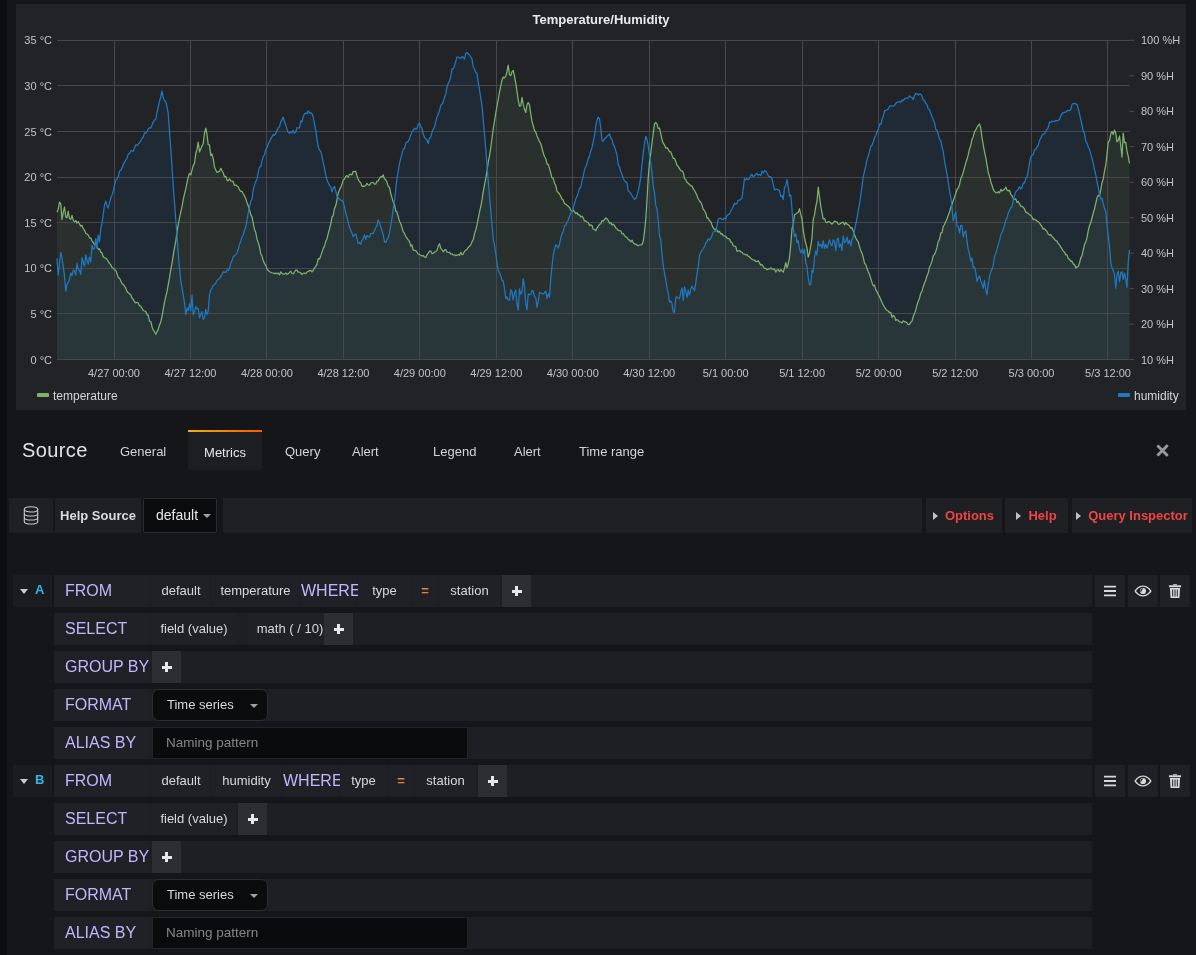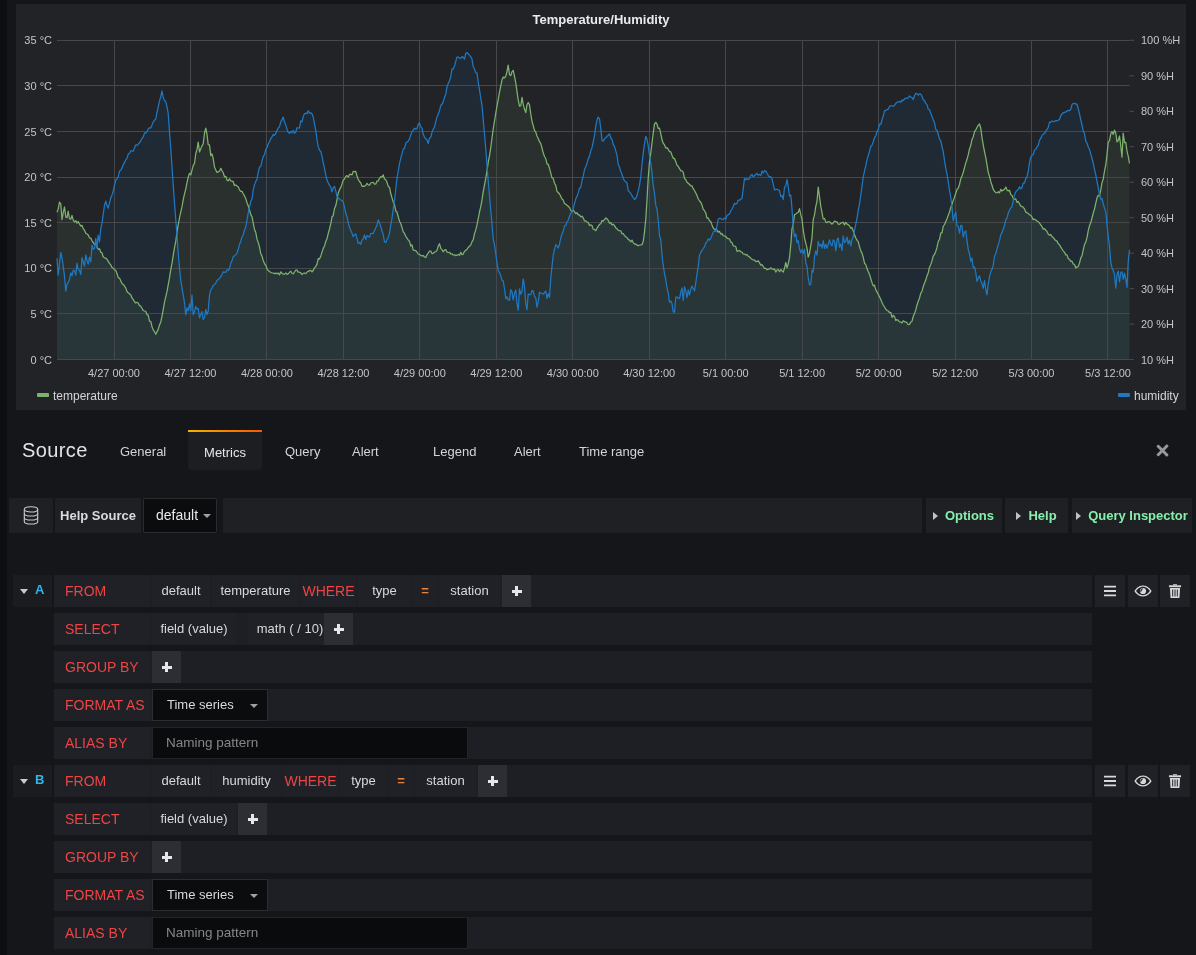--- a/index.html
+++ b/index.html
@@ -22,44 +22,44 @@
 
 
 .dsrow { position:absolute; top:498px; height:35px; background:#1e2023; }
 #dsicon { left:9px; width:44px; }
 #dsicon svg { position:absolute; left:14px; top:8px; }
 #dslabel { left:55px; width:86px; text-align:center; line-height:35px; font-size:13px; font-weight:bold; color:#dadbdc; }
 #dsdrop { position:absolute; left:143px; top:498px; width:74px; height:35px; background:#0b0c0e;
   border:1px solid #2a2c30; border-radius:2px; color:#e8e9ea; font-size:14px; line-height:33px; padding-left:12px; }
 #dsdrop .scaret { position:absolute; right:5px; top:15px; }
 #dsgrow { left:223px; width:699px; }
-.dsbtn { position:absolute; top:498px; height:35px; background:#1e2023; color:#86efac; font-size:13px;
+.dsbtn { position:absolute; top:498px; height:35px; background:#1e2023; color:#ef4444; font-size:13px;
   font-weight:bold; line-height:35px; text-align:center; }
 .tri { display:inline-block; width:0; height:0; border-top:4px solid transparent;
   border-bottom:4px solid transparent; border-left:5px solid #c0c1c3; margin-right:7px; }
 
 
 .qhdr { position:absolute; left:13px; width:39px; height:32px; background:#1a1c1f; }
 .caret { position:absolute; left:7px; top:14px; width:0; height:0; border-left:4px solid transparent;
   border-right:4px solid transparent; border-top:5px solid #c9cacc; }
 .qletter { position:absolute; left:22px; top:7px; font-size:13px; font-weight:bold; color:#32b4e8; }
 .qstrip { position:absolute; left:54px; width:1038px; height:32px; background:#1d1f24; }
 .qcell { position:absolute; height:32px; background:#1f2126; color:#d8d9da; font-size:13px;
   line-height:32px; text-align:center; }
-.qcell.kw { color:#ef4444; font-size:14px; }
+.qcell.kw { color:#c4b5fd; font-size:16px; }
 .qcell.lbl { text-align:left; padding-left:11px; }
 .qcell.op { color:#e8823c; font-weight:bold; }
 .qcell.plusc { background:#2c2e33; }
 .plus { position:absolute; left:50%; top:50%; width:10px; height:10px; transform:translate(-50%,-50%); }
 .plus:before { content:""; position:absolute; left:3.5px; top:0; width:3px; height:10px; background:#e6e7e8; }
 .plus:after { content:""; position:absolute; left:0; top:3.5px; width:10px; height:3px; background:#e6e7e8; }
 .qicon { position:absolute; width:30px; height:32px; background:#1f2126; }
 .qicon svg { position:absolute; left:50%; top:50%; transform:translate(-50%,-50%); }
 .select { position:absolute; width:116px; height:32px; background:#0b0c0e; border:1px solid #2b2d31;
-  border-radius:0; color:#d8d9da; font-size:13px; line-height:30px; padding-left:14px; }
+  border-radius:7px; color:#d8d9da; font-size:13px; line-height:30px; padding-left:14px; }
 .scaret { position:absolute; right:9px; top:11px; width:0; height:0; border-left:4px solid transparent;
   border-right:4px solid transparent; border-top:4px solid #9fa1a3; }
 .select .scaret { top:14px; }
 .input { position:absolute; width:316px; height:32px; background:#0a0b0d; border:1px solid #222428;
   color:#85878a; font-size:13.5px; line-height:30px; padding-left:13px; }
 </style></head>
 <body>
 <svg width="1196" height="420" viewBox="0 0 1196 420" style="position:absolute;top:0;left:0">
 <rect x="16" y="4" width="1170" height="406" fill="#212327"></rect>
 <path d="M57.0 212.3L58.2 209.1L59.5 202.0L60.8 204.1L62.0 219.7L63.2 212.9L64.5 207.0L65.8 217.2L67.0 217.7L68.2 211.2L69.5 218.6L70.8 219.2L72.0 215.4L73.2 220.2L74.5 222.0L75.8 220.6L77.0 223.2L78.2 221.5L79.5 224.0L80.8 226.1L82.0 225.3L83.2 228.6L84.5 230.2L85.8 233.2L87.0 234.0L88.2 235.0L89.5 237.8L90.8 238.1L92.0 240.8L93.2 242.4L94.5 244.5L95.8 243.8L97.0 246.9L98.2 249.2L99.5 248.8L100.8 252.3L102.0 252.9L103.2 256.7L104.5 257.9L105.8 258.2L107.0 259.3L108.2 261.4L109.5 263.3L110.8 264.9L112.0 267.4L113.2 268.2L114.5 269.7L115.8 270.6L117.0 273.5L118.2 277.7L119.5 278.1L120.8 281.0L122.0 283.6L123.2 284.4L124.5 286.0L125.8 288.1L127.0 291.5L128.2 292.7L129.5 293.8L130.8 295.0L132.0 298.0L133.2 299.4L134.5 301.8L135.8 303.0L137.0 302.3L138.2 303.0L139.5 305.7L140.8 306.2L142.0 308.2L143.2 310.5L144.5 311.0L145.8 311.4L147.0 314.7L148.2 315.2L149.5 321.1L150.8 321.4L152.0 326.7L153.2 329.9L154.5 331.6L155.8 334.3L157.0 331.7L158.2 329.4L159.5 325.0L160.8 321.9L162.0 316.2L163.2 309.8L164.5 302.2L165.8 296.6L167.0 291.7L168.2 284.9L169.5 277.7L170.8 269.3L172.0 263.2L173.2 255.3L174.5 247.7L175.8 241.1L177.0 232.1L178.2 224.8L179.5 218.0L180.8 211.9L182.0 206.7L183.2 199.9L184.5 193.9L185.8 188.8L187.0 182.7L188.2 177.1L189.5 173.3L190.8 174.9L192.0 170.2L193.2 165.6L194.5 163.3L195.8 153.5L197.0 149.3L198.2 142.2L199.5 152.0L200.8 148.6L202.0 145.9L203.2 143.8L204.5 133.0L205.8 128.2L207.0 134.3L208.2 144.6L209.5 144.9L210.8 155.6L212.0 153.9L213.2 158.7L214.5 167.1L215.8 169.9L217.0 172.5L218.2 171.9L219.5 171.3L220.8 168.3L222.0 170.8L223.2 172.8L224.5 176.8L225.8 176.3L227.0 180.1L228.2 180.9L229.5 178.7L230.8 181.0L232.0 181.2L233.2 181.7L234.5 185.5L235.8 185.0L237.0 186.0L238.2 186.7L239.5 189.8L240.8 191.4L242.0 191.3L243.2 193.7L244.5 195.9L245.8 198.7L247.0 202.7L248.2 205.8L249.5 209.8L250.8 214.6L252.0 216.7L253.2 222.9L254.5 229.4L255.8 232.6L257.0 239.1L258.2 242.4L259.5 247.0L260.8 253.8L262.0 256.1L263.2 260.5L264.5 263.6L265.8 265.4L267.0 268.8L268.2 270.5L269.5 271.6L270.8 272.5L272.0 272.8L273.2 273.0L274.5 273.6L275.8 273.1L277.0 273.8L278.2 273.0L279.5 274.9L280.8 271.8L282.0 273.3L283.2 274.2L284.5 274.1L285.8 272.9L287.0 274.4L288.2 273.8L289.5 272.3L290.8 271.2L292.0 273.2L293.2 273.8L294.5 272.0L295.8 270.1L297.0 270.2L298.2 272.1L299.5 272.2L300.8 272.9L302.0 274.6L303.2 273.4L304.5 273.0L305.8 273.7L307.0 272.0L308.2 271.4L309.5 270.6L310.8 270.3L312.0 271.9L313.2 270.5L314.5 267.9L315.8 266.4L317.0 264.1L318.2 258.6L319.5 259.1L320.8 255.9L322.0 252.1L323.2 248.6L324.5 246.0L325.8 241.3L327.0 238.7L328.2 233.7L329.5 229.0L330.8 223.6L332.0 216.8L333.2 215.7L334.5 208.4L335.8 205.6L337.0 199.6L338.2 193.2L339.5 189.7L340.8 187.4L342.0 184.0L343.2 180.0L344.5 178.9L345.8 176.2L347.0 175.6L348.2 177.2L349.5 174.5L350.8 174.2L352.0 174.9L353.2 171.4L354.5 171.7L355.8 171.4L357.0 176.0L358.2 179.4L359.5 181.5L360.8 183.0L362.0 186.4L363.2 186.2L364.5 186.3L365.8 185.3L367.0 183.3L368.2 184.8L369.5 185.1L370.8 183.0L372.0 182.5L373.2 182.4L374.5 184.2L375.8 183.9L377.0 181.0L378.2 181.1L379.5 178.3L380.8 176.7L382.0 177.1L383.2 174.9L384.5 179.0L385.8 179.7L387.0 182.3L388.2 186.4L389.5 187.2L390.8 193.8L392.0 197.9L393.2 201.9L394.5 204.7L395.8 211.1L397.0 212.1L398.2 216.5L399.5 221.2L400.8 223.7L402.0 227.6L403.2 231.6L404.5 233.5L405.8 236.3L407.0 238.2L408.2 239.9L409.5 241.4L410.8 246.2L412.0 244.8L413.2 250.2L414.5 250.3L415.8 250.7L417.0 252.2L418.2 254.0L419.5 254.5L420.8 255.4L422.0 256.0L423.2 255.5L424.5 257.0L425.8 257.5L427.0 254.8L428.2 253.2L429.5 251.0L430.8 251.1L432.0 253.6L433.2 253.4L434.5 252.0L435.8 251.7L437.0 250.3L438.2 246.1L439.5 243.7L440.8 248.3L442.0 249.6L443.2 251.8L444.5 250.1L445.8 249.6L447.0 252.1L448.2 252.5L449.5 252.4L450.8 254.0L452.0 253.8L453.2 255.0L454.5 254.8L455.8 255.6L457.0 255.2L458.2 254.4L459.5 255.3L460.8 252.2L462.0 254.7L463.2 254.1L464.5 251.2L465.8 250.4L467.0 249.2L468.2 247.5L469.5 246.3L470.8 244.9L472.0 241.6L473.2 239.9L474.5 233.6L475.8 229.7L477.0 224.9L478.2 218.7L479.5 212.0L480.8 206.3L482.0 199.9L483.2 191.9L484.5 184.8L485.8 178.2L487.0 170.8L488.2 162.3L489.5 155.7L490.8 147.3L492.0 138.0L493.2 129.0L494.5 121.2L495.8 112.8L497.0 106.0L498.2 99.6L499.5 92.0L500.8 85.8L502.0 80.0L503.2 77.1L504.5 77.9L505.8 76.1L507.0 71.3L508.2 65.1L509.5 74.7L510.8 75.6L512.0 71.6L513.2 70.3L514.5 76.2L515.8 83.1L517.0 91.3L518.2 99.8L519.5 106.2L520.8 105.7L522.0 97.4L523.2 104.2L524.5 109.3L525.8 112.6L527.0 104.7L528.2 102.5L529.5 104.9L530.8 114.2L532.0 121.5L533.2 125.5L534.5 130.3L535.8 132.2L537.0 135.9L538.2 138.5L539.5 141.7L540.8 143.7L542.0 148.0L543.2 152.8L544.5 156.5L545.8 158.7L547.0 163.8L548.2 164.3L549.5 168.3L550.8 173.2L552.0 177.8L553.2 178.4L554.5 183.2L555.8 185.4L557.0 191.4L558.2 192.5L559.5 194.0L560.8 196.4L562.0 199.1L563.2 200.1L564.5 203.5L565.8 204.3L567.0 205.3L568.2 206.3L569.5 207.4L570.8 210.3L572.0 211.6L573.2 210.0L574.5 211.8L575.8 213.7L577.0 212.6L578.2 214.9L579.5 214.9L580.8 216.9L582.0 216.2L583.2 217.8L584.5 220.9L585.8 220.8L587.0 222.1L588.2 222.4L589.5 225.5L590.8 224.9L592.0 225.5L593.2 229.1L594.5 229.5L595.8 230.7L597.0 228.2L598.2 226.3L599.5 224.3L600.8 223.7L602.0 220.4L603.2 221.2L604.5 219.6L605.8 218.0L607.0 218.8L608.2 220.3L609.5 223.3L610.8 222.6L612.0 224.9L613.2 224.2L614.5 225.6L615.8 227.9L617.0 228.7L618.2 230.3L619.5 230.6L620.8 230.8L622.0 233.7L623.2 233.5L624.5 235.6L625.8 236.9L627.0 237.5L628.2 239.4L629.5 240.1L630.8 241.9L632.0 240.1L633.2 242.6L634.5 244.1L635.8 244.0L637.0 245.1L638.2 245.8L639.5 245.0L640.8 244.9L642.0 244.7L643.2 241.5L644.5 232.1L645.8 218.8L647.0 199.8L648.2 178.2L649.5 162.0L650.8 152.7L652.0 142.9L653.2 133.2L654.5 123.9L655.8 122.3L657.0 124.3L658.2 128.4L659.5 128.1L660.8 133.8L662.0 139.5L663.2 143.2L664.5 144.9L665.8 148.0L667.0 147.6L668.2 149.3L669.5 151.6L670.8 151.8L672.0 155.2L673.2 158.3L674.5 158.4L675.8 161.6L677.0 165.3L678.2 166.3L679.5 168.6L680.8 170.8L682.0 170.8L683.2 172.1L684.5 178.4L685.8 179.7L687.0 182.2L688.2 183.3L689.5 184.5L690.8 185.8L692.0 185.8L693.2 188.7L694.5 190.5L695.8 193.0L697.0 195.6L698.2 198.8L699.5 201.0L700.8 202.3L702.0 205.1L703.2 209.2L704.5 210.7L705.8 213.0L707.0 218.2L708.2 217.9L709.5 220.8L710.8 221.6L712.0 224.9L713.2 227.9L714.5 229.4L715.8 229.1L717.0 230.1L718.2 232.1L719.5 231.4L720.8 234.1L722.0 233.6L723.2 235.6L724.5 236.0L725.8 236.4L727.0 238.1L728.2 238.7L729.5 239.0L730.8 242.1L732.0 242.5L733.2 245.9L734.5 246.0L735.8 246.6L737.0 251.3L738.2 250.9L739.5 250.5L740.8 251.9L742.0 252.2L743.2 253.9L744.5 254.0L745.8 255.0L747.0 254.6L748.2 256.2L749.5 256.9L750.8 258.3L752.0 259.2L753.2 259.9L754.5 260.0L755.8 261.5L757.0 261.6L758.2 260.7L759.5 262.9L760.8 265.1L762.0 264.7L763.2 266.5L764.5 268.4L765.8 268.3L767.0 269.8L768.2 269.0L769.5 269.0L770.8 267.8L772.0 269.0L773.2 269.5L774.5 268.9L775.8 272.1L777.0 270.0L778.2 269.5L779.5 271.6L780.8 269.6L782.0 270.8L783.2 272.1L784.5 268.3L785.8 262.5L787.0 267.8L788.2 264.1L789.5 257.7L790.8 244.5L792.0 228.7L793.2 224.3L794.5 214.5L795.8 214.2L797.0 212.9L798.2 212.5L799.5 208.7L800.8 214.7L802.0 219.1L803.2 229.5L804.5 237.9L805.8 243.3L807.0 247.8L808.2 257.1L809.5 253.4L810.8 245.4L812.0 237.8L813.2 219.7L814.5 214.8L815.8 206.4L817.0 201.3L818.2 187.2L819.5 196.6L820.8 206.5L822.0 212.4L823.2 219.0L824.5 218.5L825.8 222.1L827.0 222.7L828.2 221.5L829.5 221.8L830.8 223.0L832.0 224.2L833.2 222.8L834.5 221.2L835.8 221.7L837.0 221.8L838.2 224.1L839.5 224.3L840.8 223.2L842.0 222.7L843.2 222.1L844.5 224.9L845.8 222.3L847.0 224.2L848.2 224.7L849.5 225.9L850.8 228.2L852.0 227.7L853.2 230.9L854.5 234.7L855.8 238.0L857.0 240.3L858.2 241.7L859.5 246.6L860.8 250.9L862.0 253.1L863.2 257.2L864.5 263.2L865.8 264.6L867.0 268.6L868.2 271.5L869.5 274.4L870.8 278.8L872.0 282.6L873.2 285.9L874.5 285.1L875.8 289.9L877.0 291.9L878.2 294.2L879.5 296.7L880.8 299.5L882.0 302.4L883.2 305.0L884.5 307.0L885.8 309.1L887.0 310.5L888.2 311.0L889.5 312.7L890.8 312.4L892.0 317.4L893.2 315.3L894.5 316.4L895.8 320.6L897.0 319.6L898.2 320.3L899.5 321.9L900.8 322.0L902.0 322.9L903.2 320.8L904.5 321.8L905.8 321.9L907.0 322.7L908.2 324.7L909.5 324.4L910.8 322.1L912.0 321.3L913.2 316.5L914.5 313.6L915.8 309.9L917.0 305.0L918.2 301.3L919.5 298.2L920.8 293.0L922.0 291.4L923.2 286.7L924.5 283.0L925.8 280.1L927.0 275.7L928.2 273.1L929.5 267.2L930.8 264.4L932.0 260.9L933.2 256.1L934.5 254.4L935.8 251.3L937.0 247.4L938.2 241.5L939.5 239.4L940.8 232.9L942.0 232.9L943.2 226.3L944.5 224.5L945.8 221.5L947.0 218.8L948.2 215.4L949.5 212.1L950.8 207.3L952.0 204.4L953.2 200.6L954.5 197.2L955.8 193.2L957.0 189.5L958.2 188.2L959.5 184.5L960.8 178.7L962.0 176.0L963.2 172.5L964.5 167.6L965.8 162.9L967.0 159.3L968.2 154.9L969.5 149.0L970.8 145.3L972.0 139.4L973.2 136.9L974.5 131.8L975.8 129.8L977.0 127.5L978.2 125.4L979.5 123.9L980.8 128.3L982.0 137.6L983.2 144.6L984.5 151.6L985.8 157.7L987.0 164.8L988.2 172.2L989.5 176.4L990.8 181.7L992.0 185.3L993.2 189.2L994.5 191.3L995.8 192.6L997.0 192.9L998.2 191.7L999.5 192.9L1000.8 189.3L1002.0 191.1L1003.2 190.1L1004.5 189.3L1005.8 187.1L1007.0 190.1L1008.2 190.9L1009.5 190.2L1010.8 194.6L1012.0 195.4L1013.2 198.6L1014.5 199.3L1015.8 198.9L1017.0 202.4L1018.2 201.5L1019.5 203.8L1020.8 206.2L1022.0 206.4L1023.2 207.3L1024.5 208.9L1025.8 212.2L1027.0 212.7L1028.2 213.5L1029.5 214.7L1030.8 215.3L1032.0 217.0L1033.2 219.7L1034.5 219.2L1035.8 220.0L1037.0 221.0L1038.2 221.7L1039.5 223.2L1040.8 224.8L1042.0 226.6L1043.2 229.3L1044.5 228.6L1045.8 230.2L1047.0 231.4L1048.2 234.1L1049.5 235.2L1050.8 234.5L1052.0 236.8L1053.2 237.4L1054.5 239.3L1055.8 240.6L1057.0 241.1L1058.2 243.7L1059.5 244.7L1060.8 247.1L1062.0 249.0L1063.2 250.8L1064.5 252.3L1065.8 254.9L1067.0 254.9L1068.2 258.5L1069.5 259.4L1070.8 261.3L1072.0 261.2L1073.2 263.9L1074.5 264.5L1075.8 268.0L1077.0 266.8L1078.2 266.6L1079.5 263.0L1080.8 257.9L1082.0 255.8L1083.2 250.2L1084.5 244.6L1085.8 241.9L1087.0 237.6L1088.2 230.9L1089.5 225.7L1090.8 222.5L1092.0 218.0L1093.2 213.1L1094.5 209.0L1095.8 203.2L1097.0 198.1L1098.2 195.2L1099.5 195.9L1100.8 189.8L1102.0 182.6L1103.2 179.2L1104.5 171.1L1105.8 164.7L1107.0 154.6L1108.2 142.1L1109.5 140.6L1110.8 133.6L1112.0 131.5L1113.2 134.4L1114.5 130.2L1115.8 133.3L1117.0 141.9L1118.2 140.5L1119.5 136.0L1120.8 146.1L1122.0 157.2L1123.2 133.2L1124.5 142.7L1125.8 142.4L1127.0 150.9L1128.2 156.1L1129.5 163.4L1129.5 359.6 L57.0 359.6 Z" fill="#7eb26d" fill-opacity="0.095"></path>

